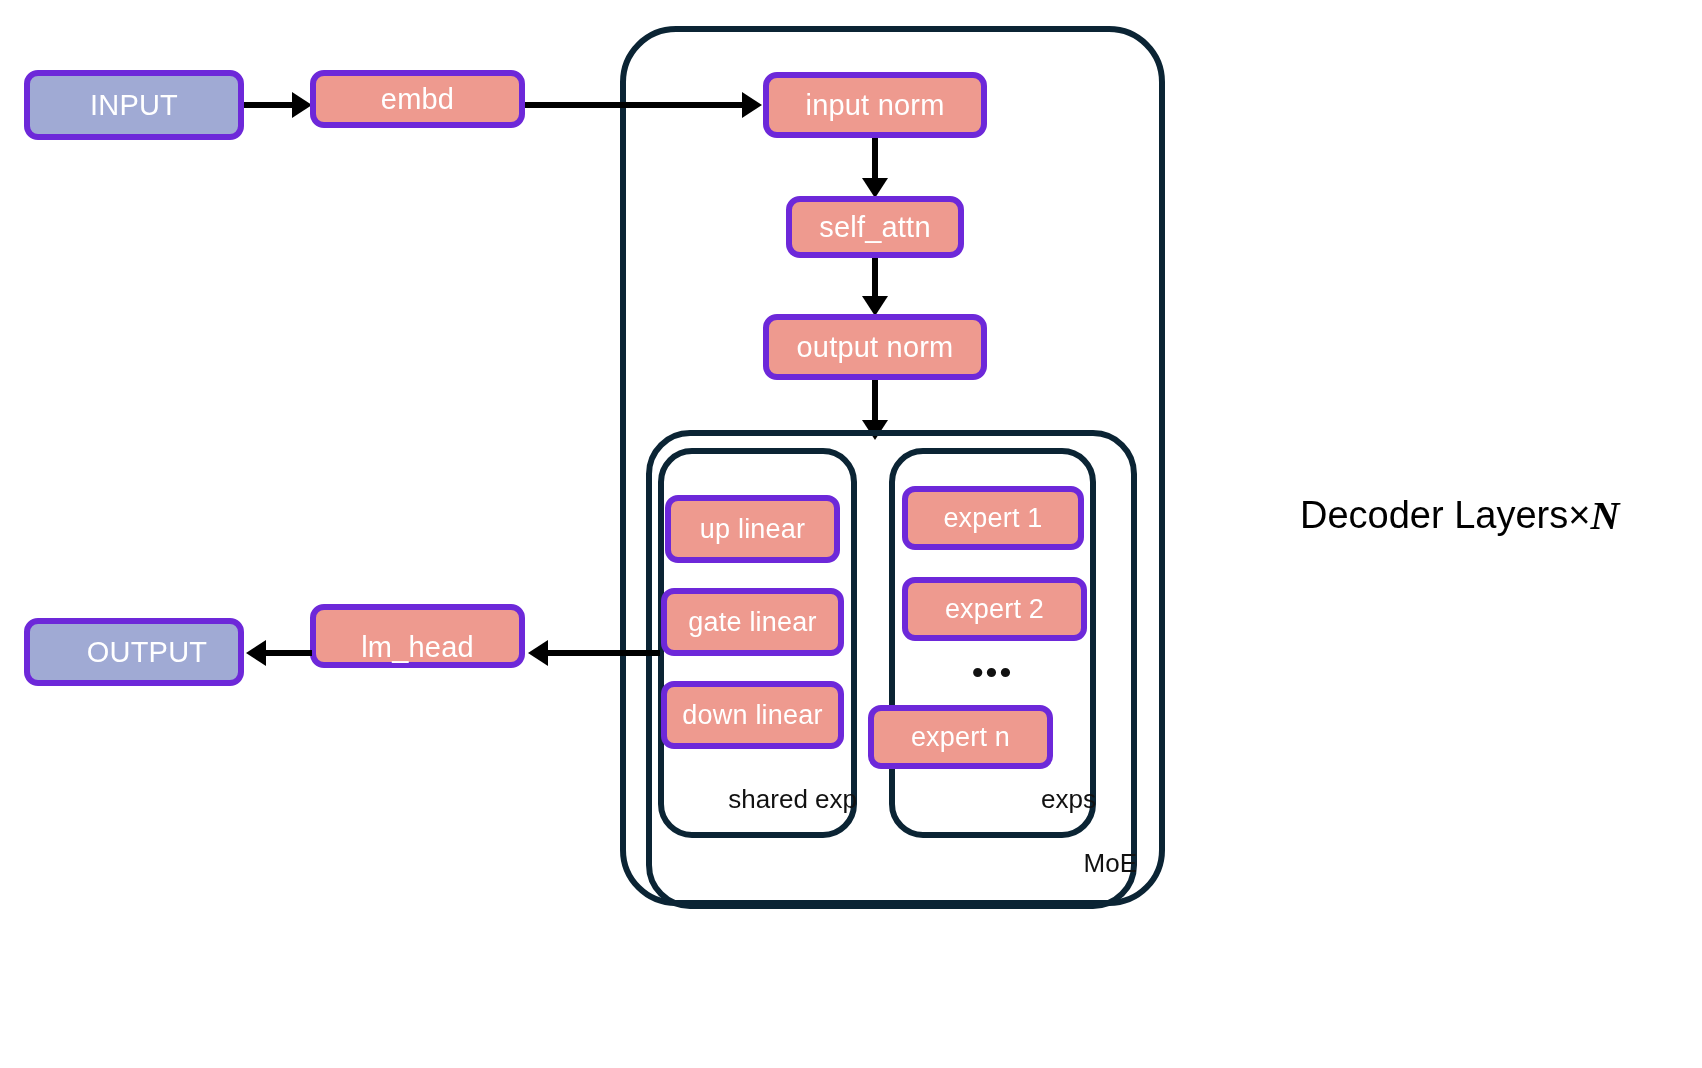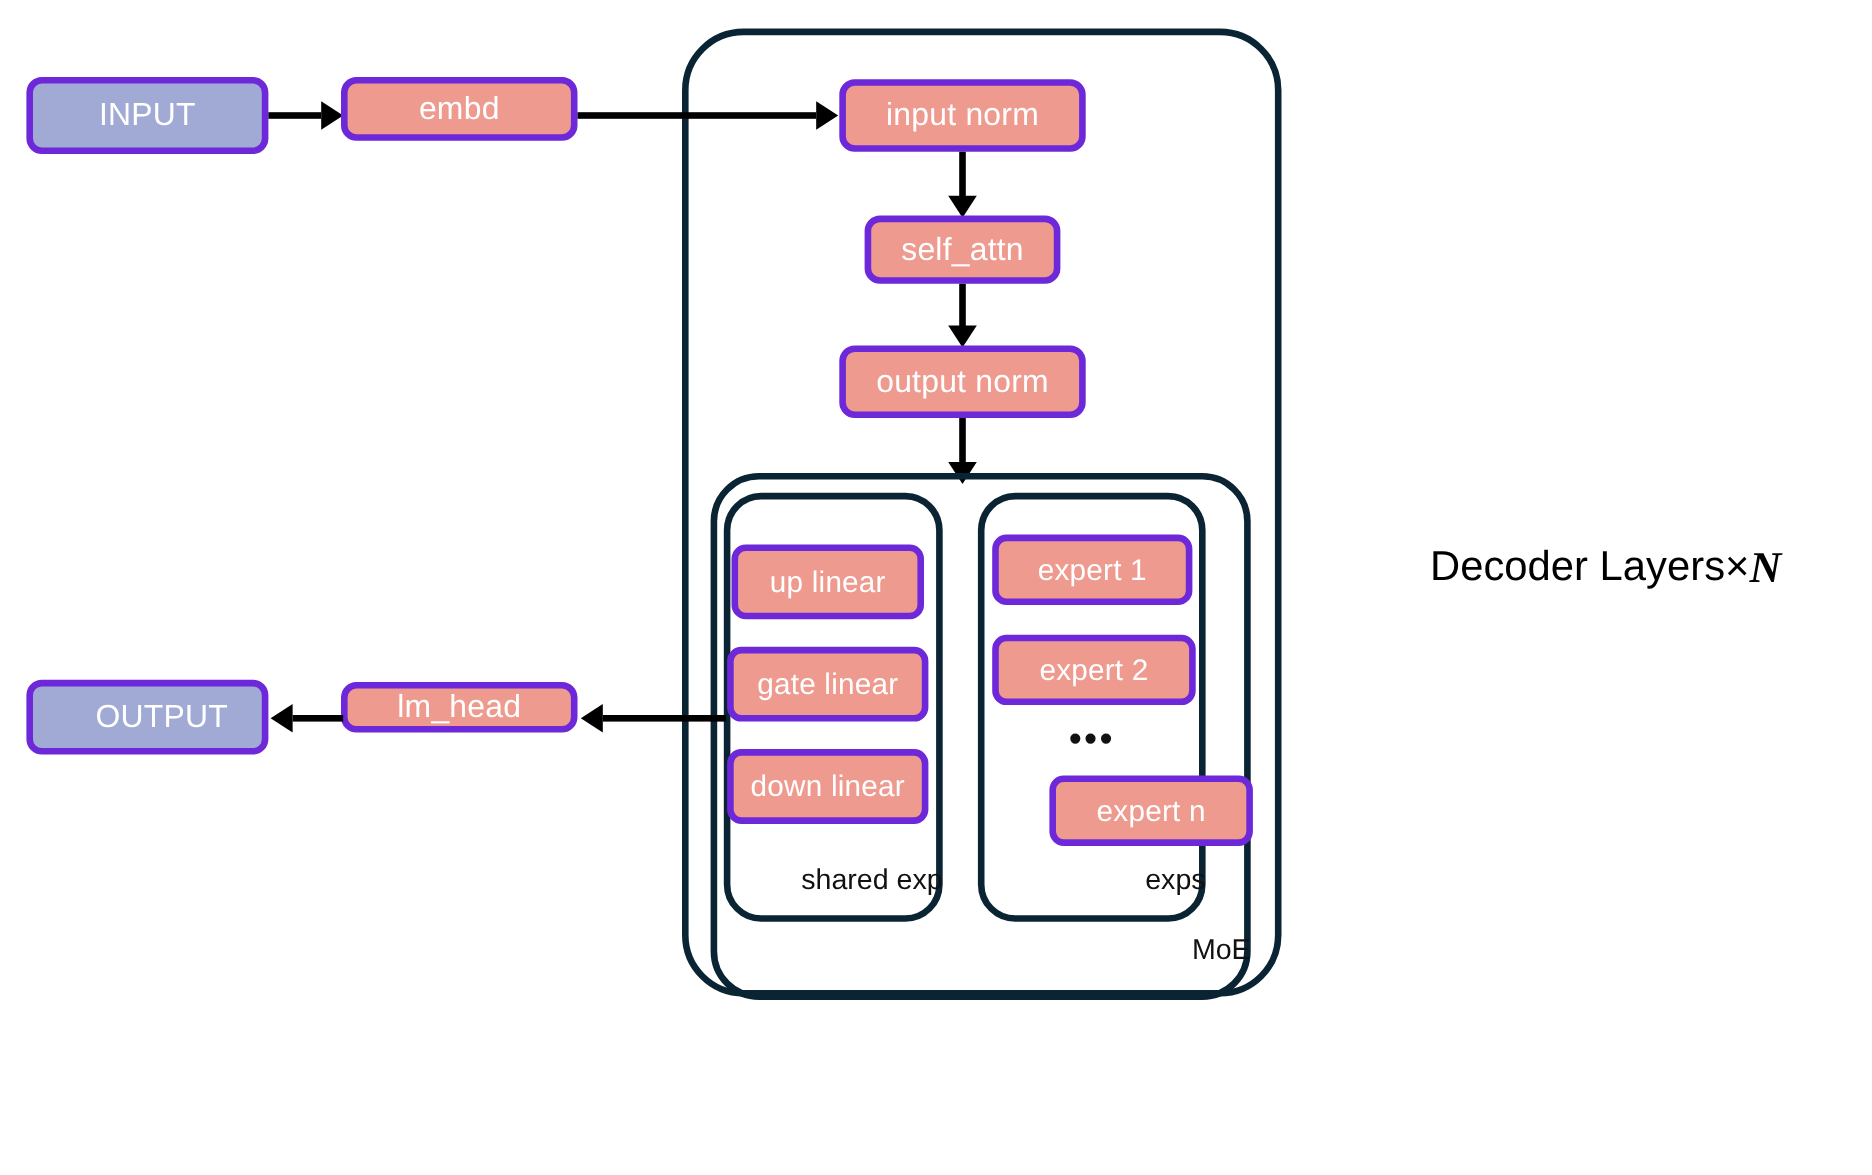--- a/index.html
+++ b/index.html
@@ -116,28 +116,28 @@
   <div class="cont" style="left:889px;top:448px;width:207px;height:390px;border-radius:34px;"></div>
   <div class="cont-label" style="left:889px;top:784px;width:207px;">exps</div>
 
   <div class="node salmon small" style="left:902px;top:486px;width:182px;height:64px;">
     <span>expert 1</span>
   </div>
   <div class="node salmon small" style="left:902px;top:577px;width:185px;height:64px;">
     <span>expert 2</span>
   </div>
   <div class="dots" style="left:889px;top:655px;width:207px;">•••</div>
-  <div class="node salmon small" style="left:954px;top:705px;width:185px;height:64px;text-align:right;">
+  <div class="node salmon small" style="left:868px;top:705px;width:185px;height:64px;text-align:right;">
     <span>expert n</span>
   </div>
 
   <div class="hline" style="left:548px;top:650px;width:112px;"></div>
   <div class="arrow left" style="left:528px;top:640px;"></div>
 
-  <div class="node salmon" style="left:310px;top:620px;width:215px;height:46px;">
+  <div class="node salmon" style="left:310px;top:604px;width:215px;height:64px;align-items:flex-end;">
     <span>lm_head</span>
   </div>
 
   <div class="hline" style="left:266px;top:650px;width:46px;"></div>
   <div class="arrow left" style="left:246px;top:640px;"></div>
 
   <div class="node blue" style="left:24px;top:618px;width:220px;height:68px;padding-left:26px;">
     <span>OUTPUT</span>
   </div>
 

